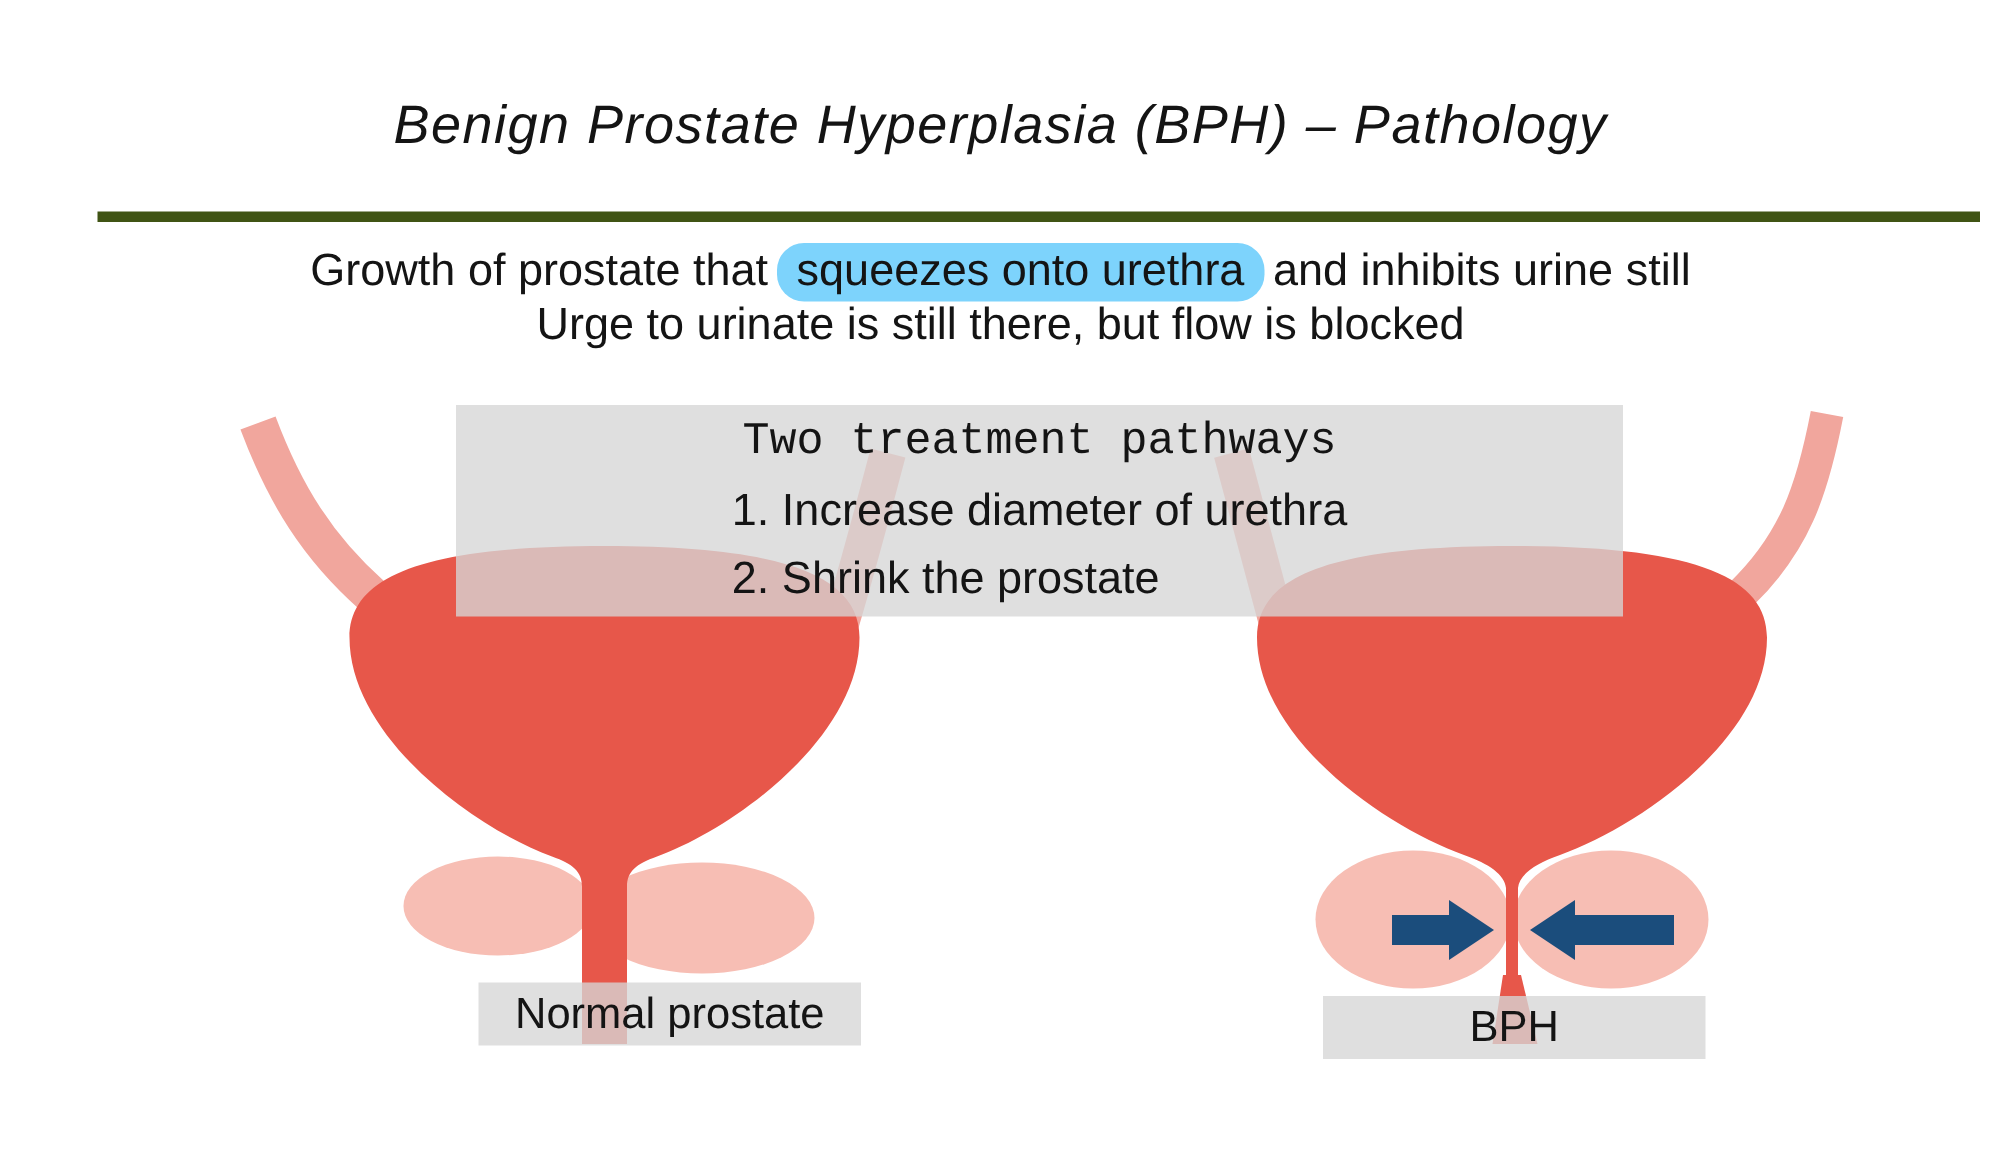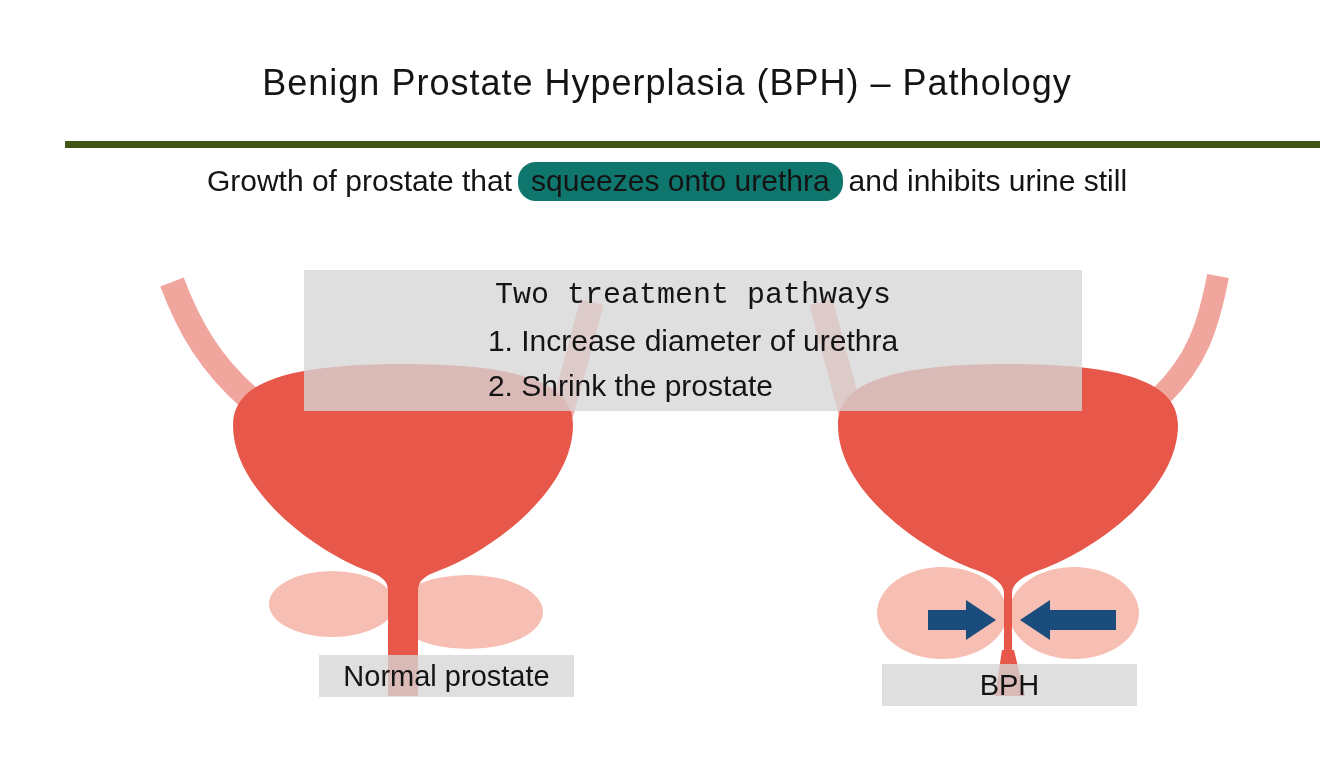--- a/index.html
+++ b/index.html
@@ -8,33 +8,33 @@
     width:1334px;height:783px;
     background:#ffffff;
     overflow:hidden;
     font-family:"Liberation Sans","DejaVu Sans",sans-serif;
     color:#141414;
   }
   .title{
     position:absolute;left:0;top:62px;width:100%;
     text-align:center;
     font-size:36px;font-weight:400;letter-spacing:1px;
-    margin:0;color:#141414;
+    margin:0;color:#141414;font-style:italic;
   }
   .rule{
     position:absolute;left:65px;top:141px;
     width:1255px;height:7px;
     background:#405414;
   }
   .subtitle{
     position:absolute;left:0;top:163px;width:100%;
     text-align:center;font-size:30px;line-height:36px;color:#141414;
   }
   .hl{
-    background:#0f766e;
+    background:#7dd3fc;
     border-radius:18px;
     padding:2px 13px 4px 13px;
     margin:0 6px;
   }
   .figure{position:absolute;left:0;top:0;width:1334px;height:783px;}
   .graybox{
     position:absolute;
     background:rgba(214,214,214,0.78);
     color:#141414;
   }
@@ -55,20 +55,21 @@
 <body>
 
 <div class="slide">
 
   <h1 class="title">Benign Prostate Hyperplasia (BPH) – Pathology</h1>
 
   <div class="rule"></div>
 
   <div class="subtitle">
     <div><span>Growth of prostate that</span><span class="hl">squeezes onto urethra</span><span>and inhibits urine still</span></div>
+    <div>Urge to urinate is still there, but flow is blocked</div>
   </div>
 
   <svg class="figure" viewBox="0 0 1334 783" xmlns="http://www.w3.org/2000/svg" aria-hidden="true">
 
     <path d="M 172 282 C 190 330 212 365 248 397" fill="none" stroke-width="25" stroke="#f1a69d"></path>
     <path d="M 560 418 C 572 378 582 340 592 302" fill="none" stroke-width="24" stroke="#f1a69d"></path>
     <path d="M 1218 276 C 1208 328 1196 362 1161 396" fill="none" stroke-width="22" stroke="#f1a69d"></path>
     <path d="M 852 418 C 841 378 831 340 821 302" fill="none" stroke-width="24" stroke="#f1a69d"></path>
 
     <ellipse cx="332" cy="604" rx="63" ry="33" fill="#f7beb4"></ellipse>

